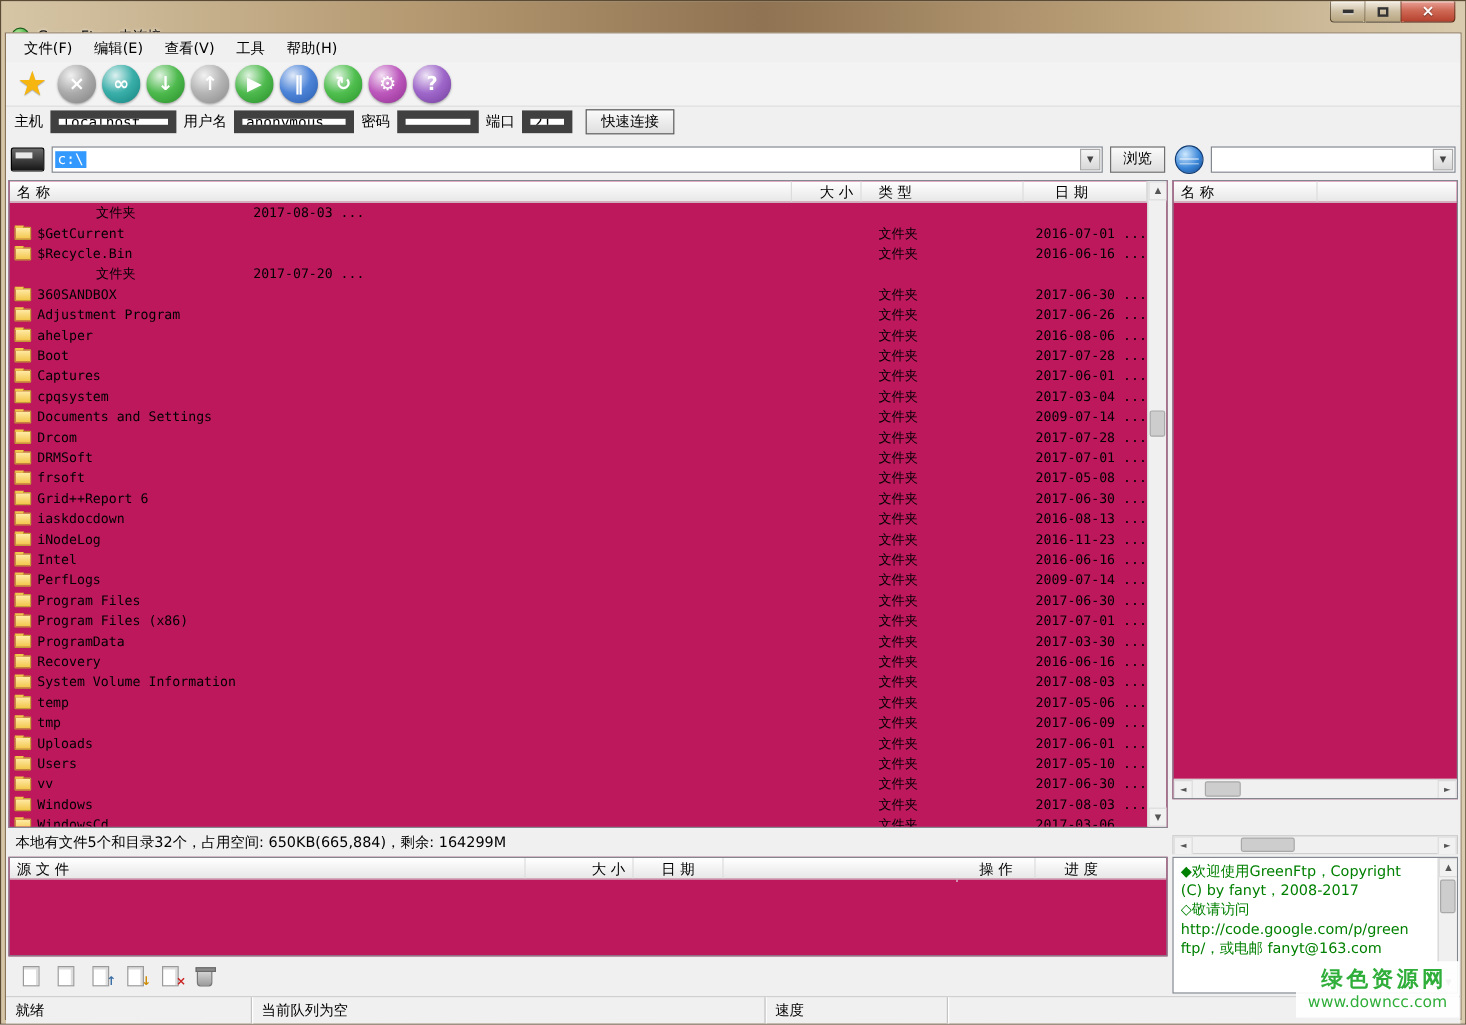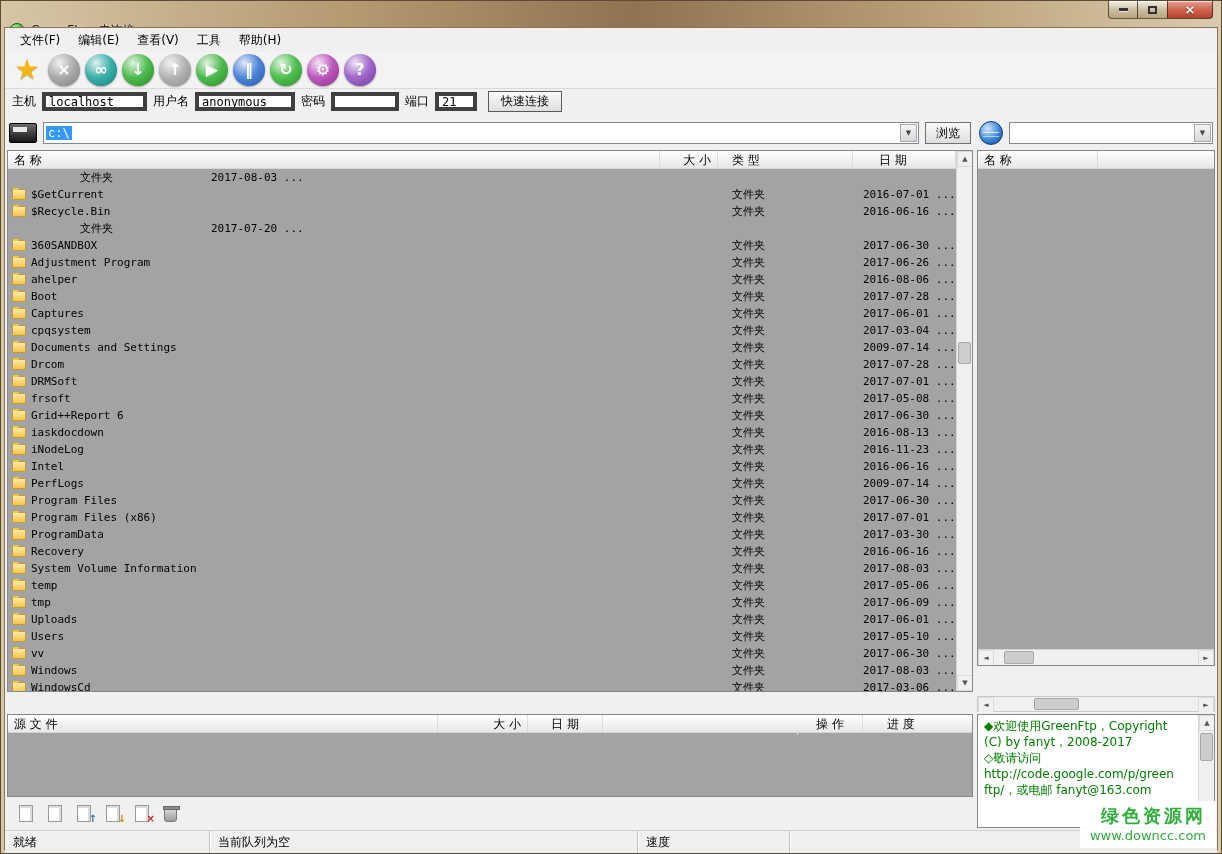--- a/index.html
+++ b/index.html
@@ -34,21 +34,21 @@
     background:#f3f3f3; border-bottom:1px solid #dadada; }
   .tool-btn { width:32px; height:32px; display:flex; align-items:center; justify-content:center; border-radius:16px; }
   .tool-btn.sphere { background-image:radial-gradient(circle at 35% 28%, rgba(255,255,255,.85), rgba(255,255,255,.15) 48%, rgba(0,0,0,.18) 100%);
     box-shadow:0 1px 2px rgba(0,0,0,.35); }
   .tool-btn.flat { box-shadow:none; }
   .tool-glyph { font-size:16px; font-weight:bold; line-height:1; }
   .tool-btn.flat .tool-glyph { font-size:28px; text-shadow:0 1px 1px rgba(0,0,0,.3); }
   
   .connbar { height:26px; display:flex; align-items:center; gap:5px; padding:2px 6px; background:#f0f0f0; }
   .conn-label { margin:0 1px; white-space:nowrap; }
-  .conn-input { height:19px; border:4px solid #404040; background:#fff; padding:0 3px;
+  .conn-input { height:19px; border:7px solid #404040; background:#fff; padding:0 3px;
     font-family:"DejaVu Sans Mono","Liberation Mono",monospace; font-size:12px; }
   .in-host { width:105px; } .in-user { width:100px; } .in-pass { width:68px; } .in-port { width:42px; }
   .quick-btn { height:21px; margin-left:6px; padding:0 12px; border:1px solid #5a5a5a;
     background:linear-gradient(#fafafa,#dfdfdf); font-size:12px; cursor:default; }
   
   .main { height:598px; display:flex; gap:4px; padding:2px 2px 0 2px; background:#f0f0f0; }
   .local-panel { width:966px; display:flex; flex-direction:column; }
   .remote-panel { flex:1; display:flex; flex-direction:column; }
   .path-row { height:34px; display:flex; align-items:center; gap:6px; padding:0 2px; }
   .drive-icon { width:28px; height:20px; flex:none; border-radius:2px;
@@ -60,21 +60,21 @@
     border-top:1px solid rgba(255,255,255,.75); border-bottom:1px solid rgba(255,255,255,.55); }
   .combo { flex:1; height:22px; border:1px solid #828790; background:#fff; display:flex; align-items:center; padding:0 2px; position:relative; }
   .combo-value { font-family:"DejaVu Sans Mono","Liberation Mono",monospace; font-size:12px; }
   .combo-value.sel { background:var(--selection); color:#fff; padding:0 2px; }
   .combo-arrow { position:absolute; right:1px; top:1px; bottom:1px; width:17px;
     background:linear-gradient(#f5f5f5,#d8d8d8); border:1px solid #a9a9a9; display:flex; align-items:center; justify-content:center;
     font-size:7px; color:#444; }
   .browse-btn { width:46px; height:22px; border:1px solid #707070; background:linear-gradient(#fafafa,#dedede);
     font-size:12px; display:flex; align-items:center; justify-content:center; }
   
-  .grid { border:1px solid #828790; background:#a3a3a3; position:relative; display:flex; flex-direction:column; overflow:hidden; }
+  .grid { border:1px solid #828790; background:#be185d; position:relative; display:flex; flex-direction:column; overflow:hidden; }
   .local-grid { height:542px; }
   .remote-grid { height:518px; }
   .grid-head { height:18px; display:flex; flex:none; background:linear-gradient(#ffffff,#e7e7e7);
     border-bottom:1px solid #d5d5d5; font-size:12px; }
   .hcell { border-right:1px solid #dcdcdc; padding:1px 6px; white-space:nowrap; overflow:hidden; }
   .h-name { width:652px; } .h-size { width:58px; text-align:right; } .h-type { width:135px; padding-left:14px; } .h-date { width:103px; padding-left:26px; }
   .h-fill { flex:1; border-right:none; }
   .grid-body { flex:1; overflow:hidden; font-family:"DejaVu Sans Mono","Liberation Mono",monospace; font-size:11px; }
   .file-row { display:flex; align-items:center; height:17px; width:948px; }
   .c-name { width:652px; display:flex; align-items:center; padding-left:4px; overflow:hidden; white-space:nowrap; }
@@ -500,20 +500,21 @@
             </div>
           <div class="vscroll">
             <div class="sarrow">▲</div>
             <div class="strack">
                 <div class="sthumb" style="top:175px;height:22px;"></div>
               </div>
             <div class="sarrow">▼</div>
           </div>
         </div>
 
+        <div class="local-status">本地有文件5个和目录32个，占用空间: 650KB(665,884)，剩余: 164299M</div>
       </div>
 
       <div class="remote-panel">
         <div class="path-row">
           <span class="globe-icon"></span>
           <div class="combo">
             <span class="combo-value"></span>
             <span class="combo-arrow">▼</span>
           </div>
         </div>

